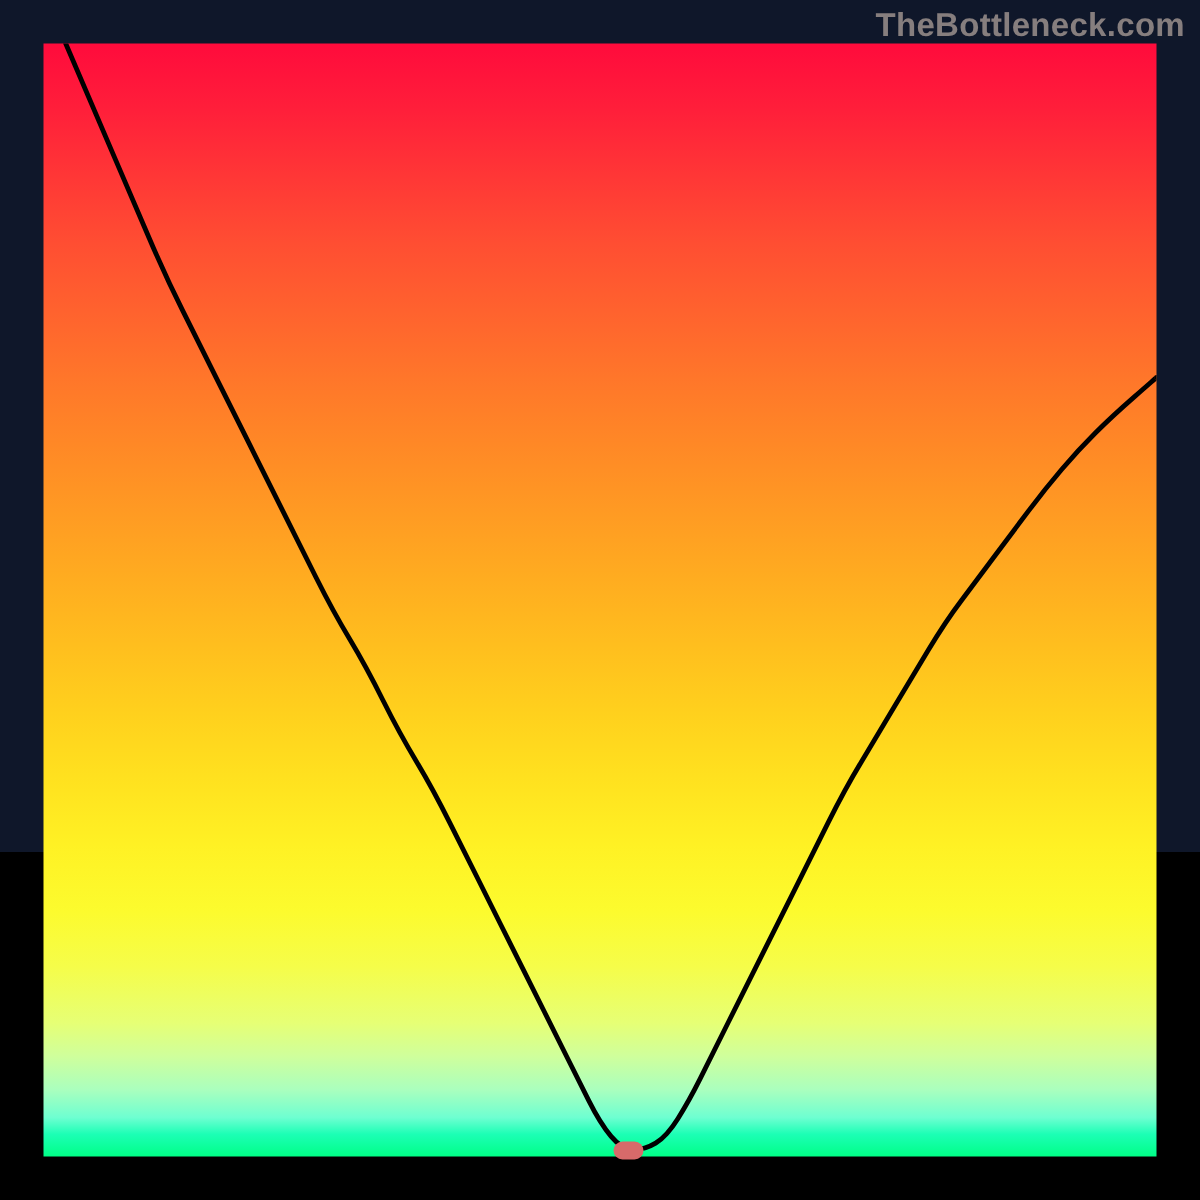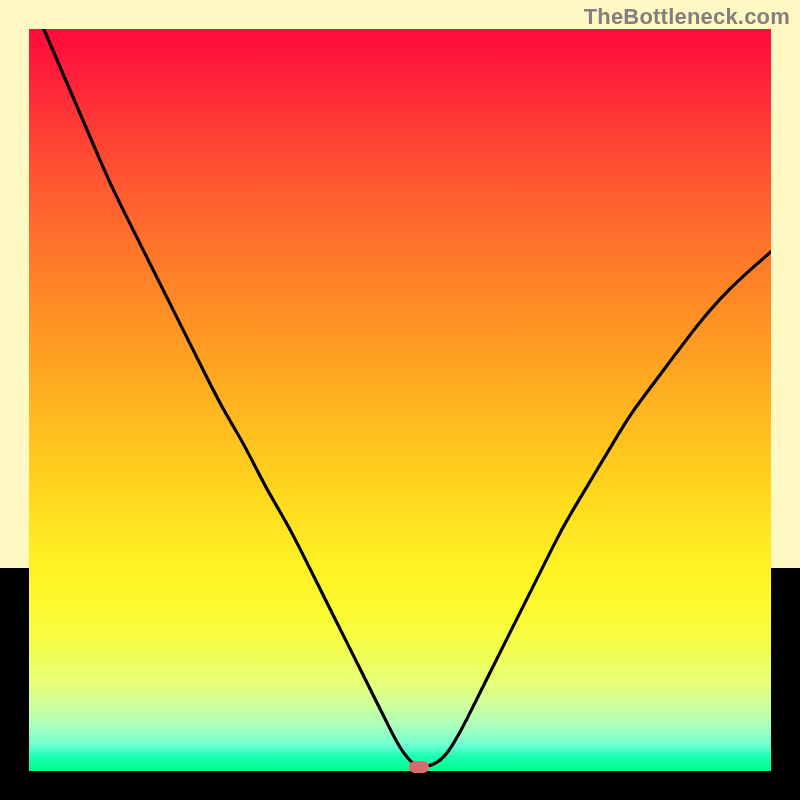--- a/index.html
+++ b/index.html
@@ -9,21 +9,21 @@
     height: 800px;
     background: #000;
     overflow: hidden;
   }
   .frame {
     position: absolute;
     left: 0;
     top: 0;
     width: 800px;
     height: 568px;
-    background: #fef9c3;
+    background: #0f172a;
   }
   .plot {
     position: absolute;
     left: 29px;
     top: 29px;
     width: 742px;
     height: 742px;
     background: linear-gradient(to bottom,
       #ff0b3c 0%,
       #ff1f3a 6%,

